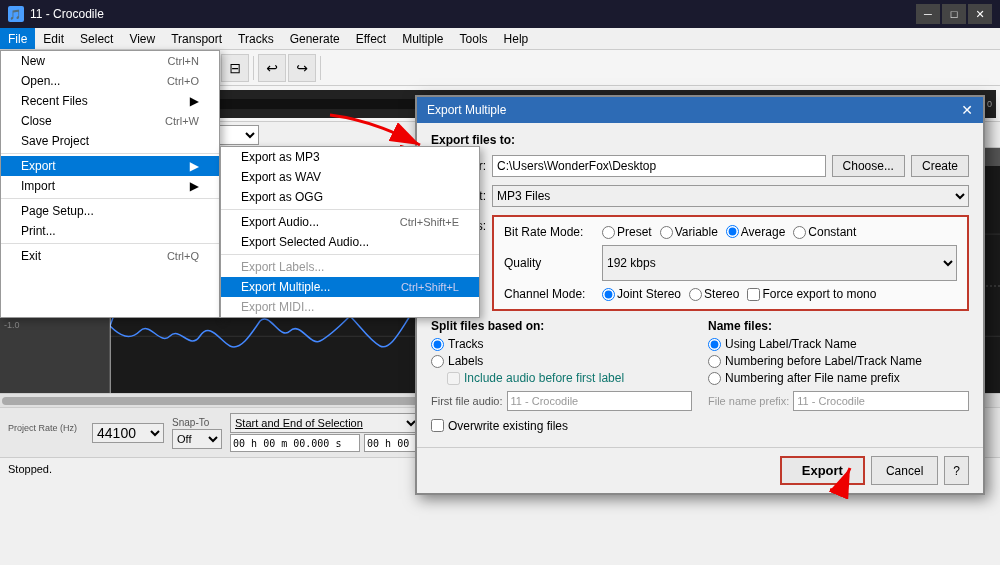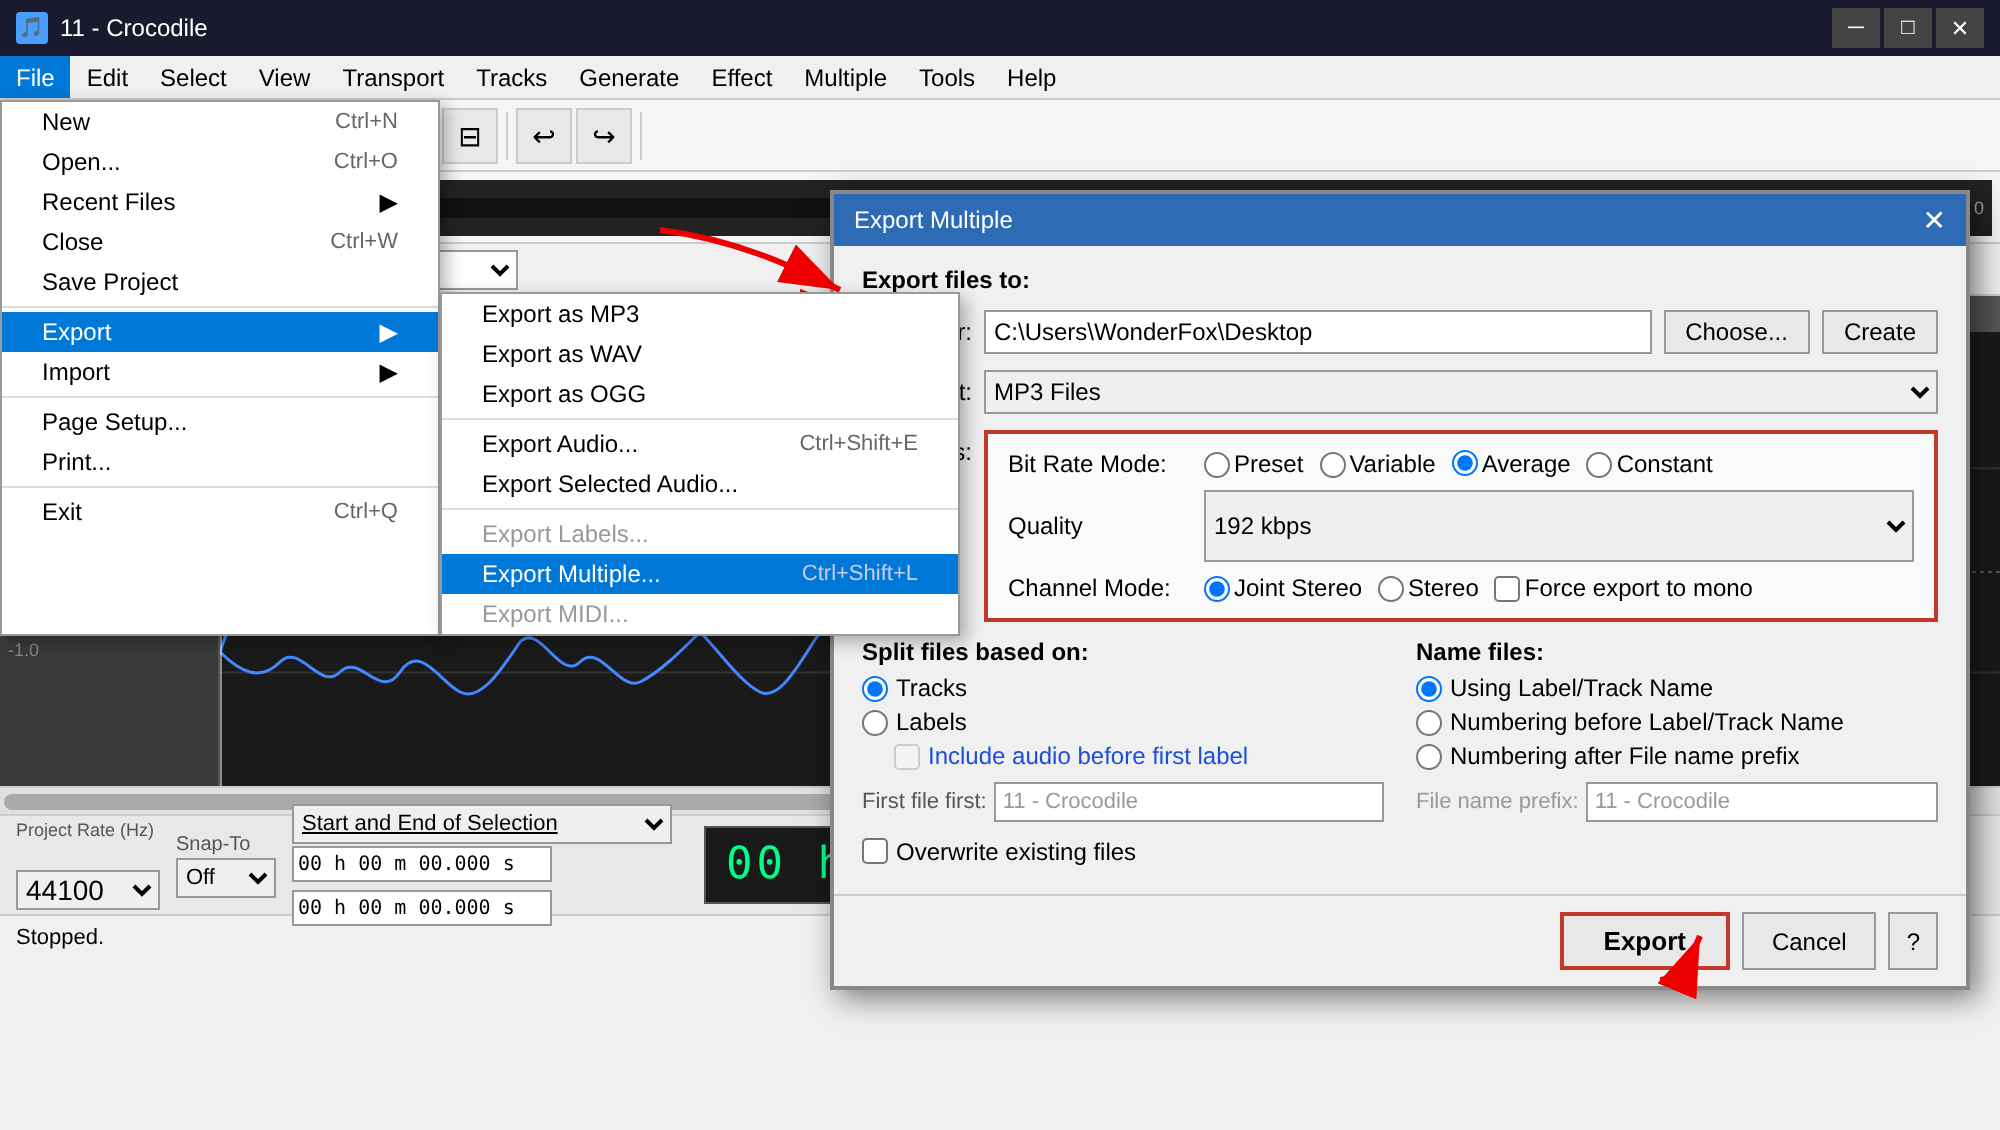--- a/index.html
+++ b/index.html
@@ -175,37 +175,37 @@
     
     <div style="position:absolute; left:0; top:0; bottom:0; width:1px; background:#fff; opacity:0.5;"></div>
   </div>
 </div>
 
 <div style="background:#e0e0e0; height:14px; border-top:1px solid #ccc; display:flex; align-items:center; padding:0 2px;">
   <div style="background:#aaa; height:8px; width:80%; border-radius:4px; cursor:pointer;"></div>
 </div>
 
 <div style="background:#e8e8e8; height:50px; border-top:1px solid #ccc; display:flex; align-items:center; padding:0 8px; gap:8px;">
-  <div style="display:flex; flex-direction:column; gap:15px;">
+  <div style="display:flex; flex-direction:row; gap:15px;">
     <span style="font-size:9px; color:#555;">Project Rate (Hz)</span>
     <select style="height:20px; font-size:14px; border:1px solid #999; width:72px;">
       <option>44100</option>
     </select>
   </div>
   <div style="display:flex; flex-direction:column; gap:1px;">
     <span style="font-size:10px; color:#555;">Snap-To</span>
     <select style="height:20px; font-size:11px; border:1px solid #999; width:50px;">
       <option>Off</option>
     </select>
   </div>
   <div style="display:flex; flex-direction:column; gap:1px;">
     <select style="height:20px; font-size:11px; border:1px solid #999; width:190px;text-decoration:underline;">
       <option>Start and End of Selection</option>
     </select>
-    <div style="display:flex; gap:4px;flex-direction:column;">
+    <div style="display:flex; gap:4px;">
       <input type="text" style="width: 130px; height: 18px; font-size: 10px; font-family: monospace; border: 1px solid rgb(153, 153, 153); padding: 0px 2px; background: white;" value="00 h 00 m 00.000 s">
       <input type="text" style="width: 130px; height: 18px; font-size: 10px; font-family: monospace; border: 1px solid rgb(153, 153, 153); padding: 0px 2px; background: white;" value="00 h 00 m 00.000 s">
     </div>
   </div>
   <div style="background:#1a1a1a; color:#00ff88; font-family:monospace; font-size:22px; padding:6px 10px; letter-spacing:2px; border:1px solid #555; margin-left:8px;">00 h 00 m 00 s</div>
 </div>
 
 <div style="background:#f0f0f0; height:22px; border-top:1px solid #ccc; display:flex; align-items:center; padding:0 8px;">
   <span style="font-size:11px;">Stopped.</span>
 </div>
@@ -333,24 +333,24 @@
         <div style="display:flex; align-items:center; gap:4px; margin-bottom:3px; font-size:12px;">
           <input type="radio" name="split" checked="" style=""> 
             <label>Tracks</label>
         </div>
         <div style="display:flex; align-items:center; gap:4px; margin-bottom:3px; font-size:12px;">
           <input type="radio" name="split" style=""> 
             <label>Labels</label>
         </div>
         <div style="display:flex; align-items:center; gap:4px; margin-bottom:6px; margin-left:16px; font-size:12px;">
           <input type="checkbox" disabled="" style=""> 
-            <label style="color:#1d4ed8;">Include audio before first label</label>
+            <label style="color:#0f766e;">Include audio before first label</label>
         </div>
         <div style="display:flex; align-items:center; gap:4px; font-size:11px;">
-          <span style="color:#555;">First file first:</span>
+          <span style="color:#555;">First file audio:</span>
           <input type="text" style="flex: 1 1 0%; height: 20px; border: 1px solid rgb(153, 153, 153); padding: 0px 3px; font-size: 11px; color: rgb(153, 153, 153);" value="11 - Crocodile">
         </div>
       </div>
 
       <div style="flex:1;">
         <div style="font-weight:bold; font-size:12px; margin-bottom:4px;">Name files:</div>
         <div style="display:flex; align-items:center; gap:4px; margin-bottom:3px; font-size:12px;">
           <input type="radio" name="naming" checked="" style=""> 
             <label>Using Label/Track Name</label>
         </div>

